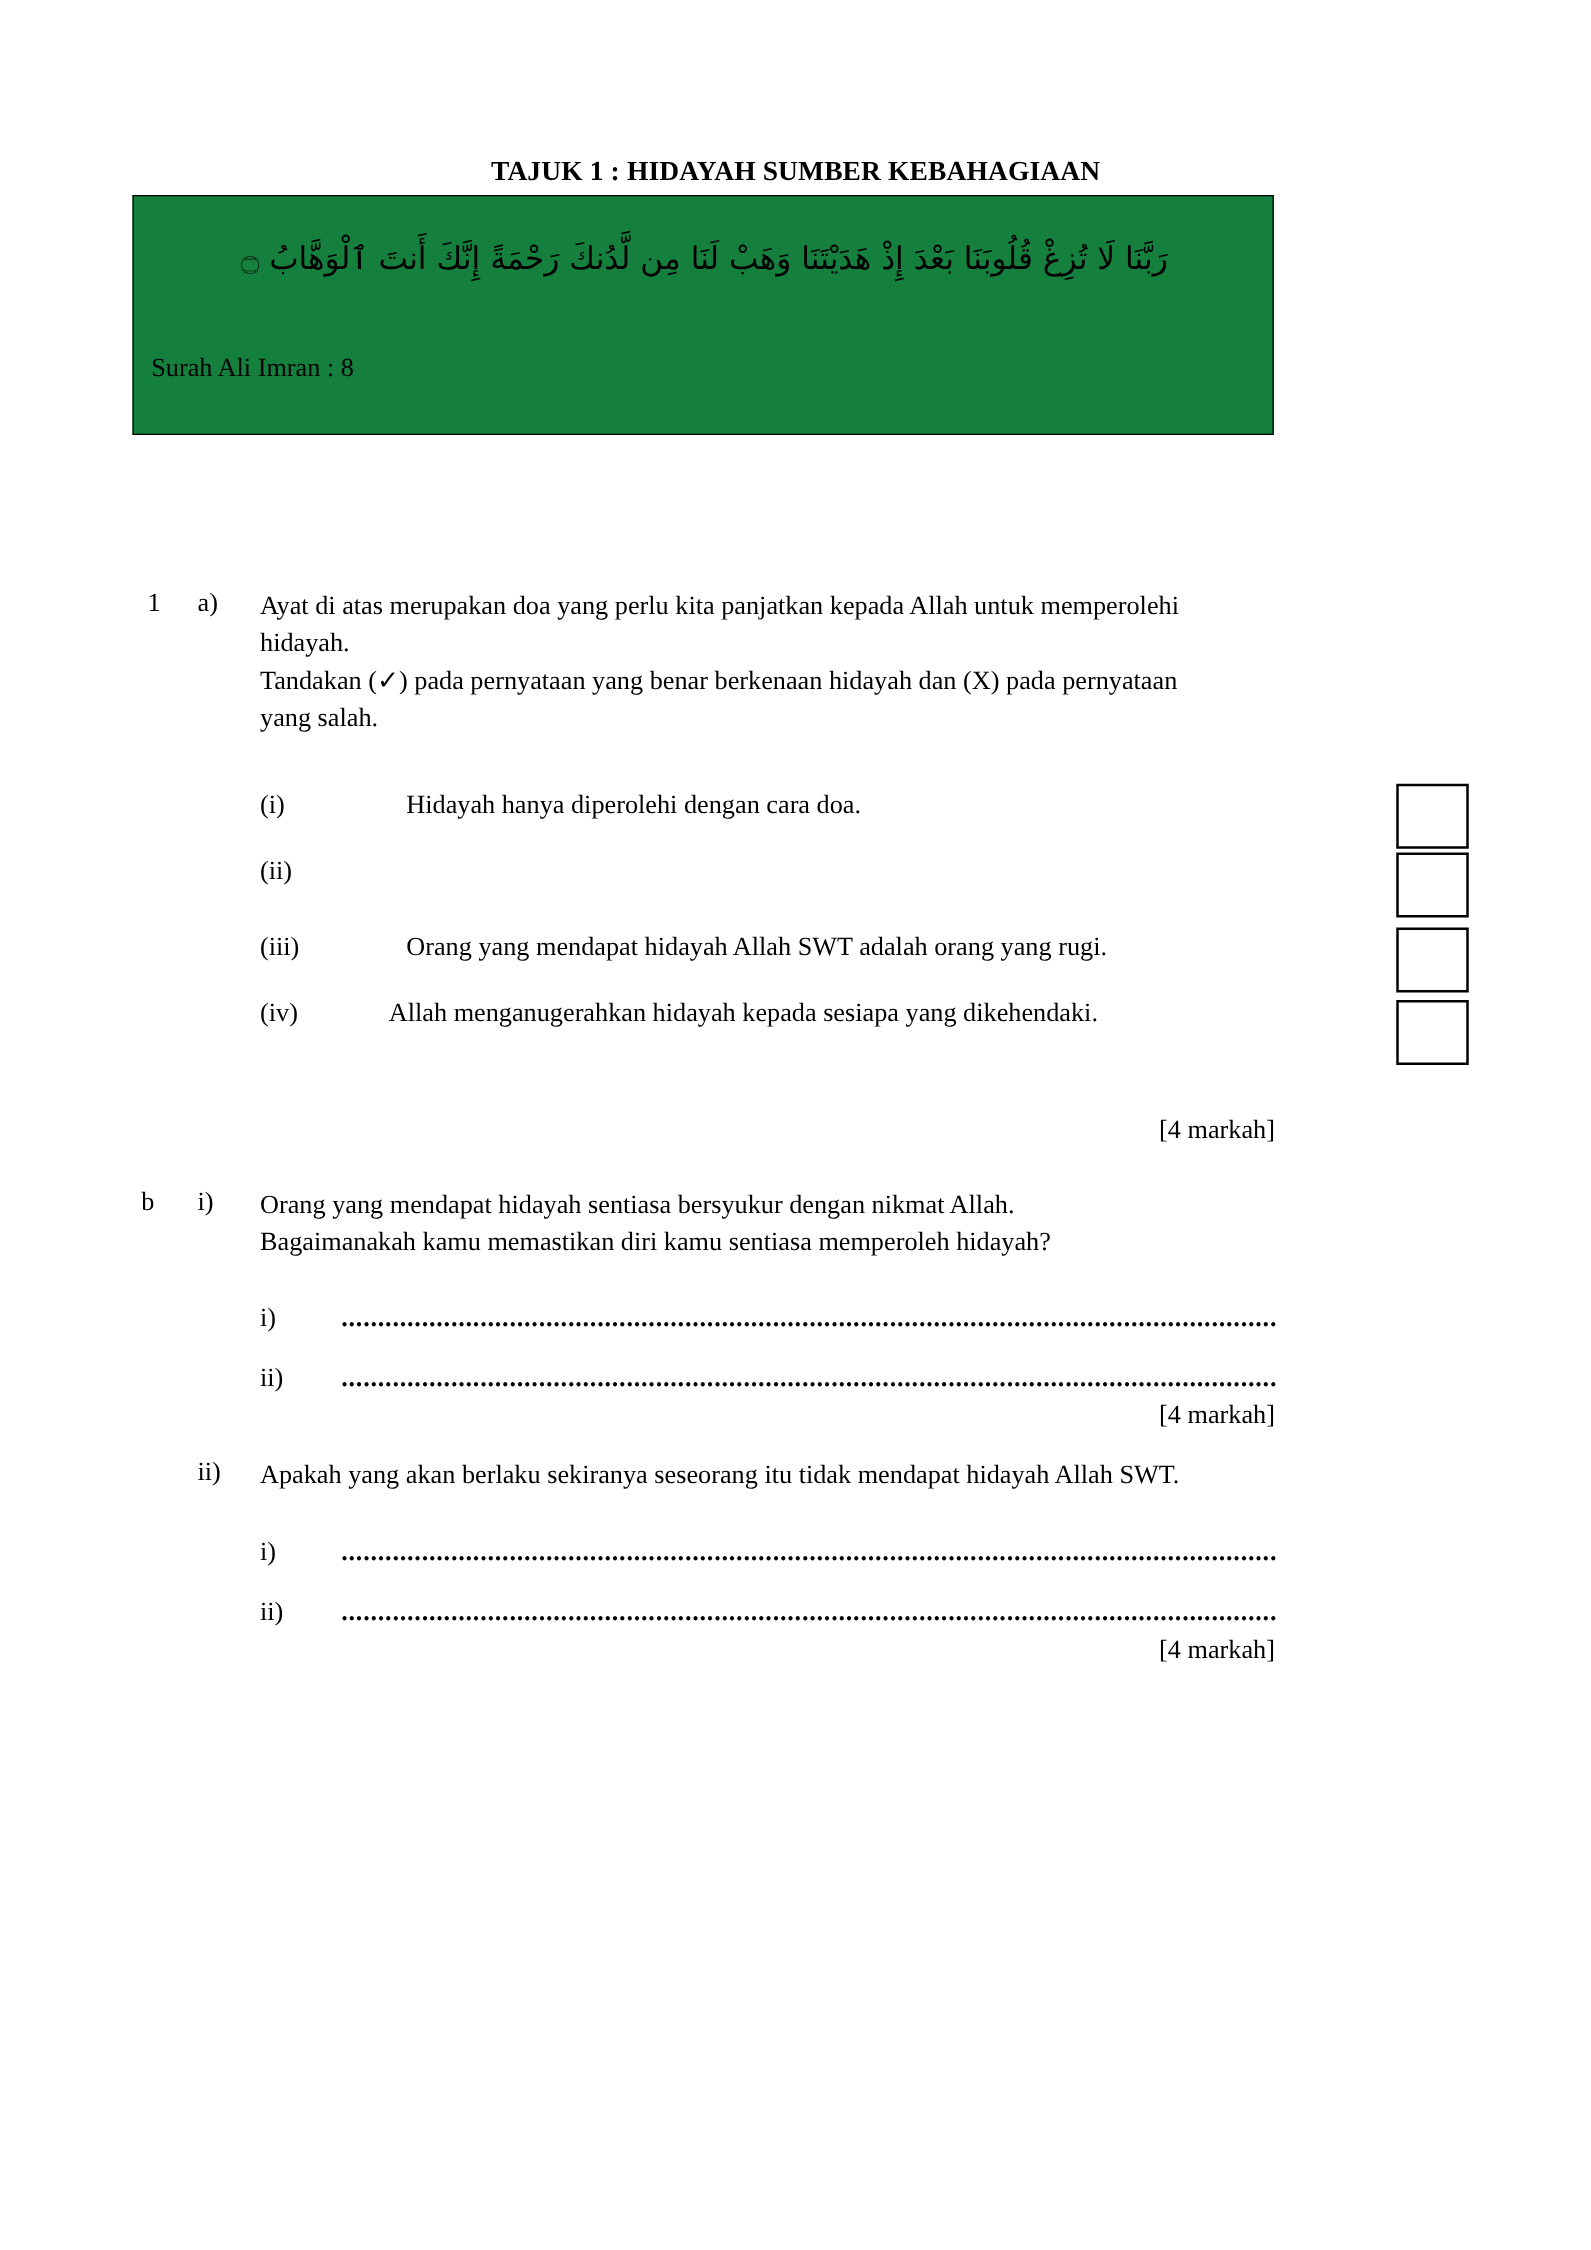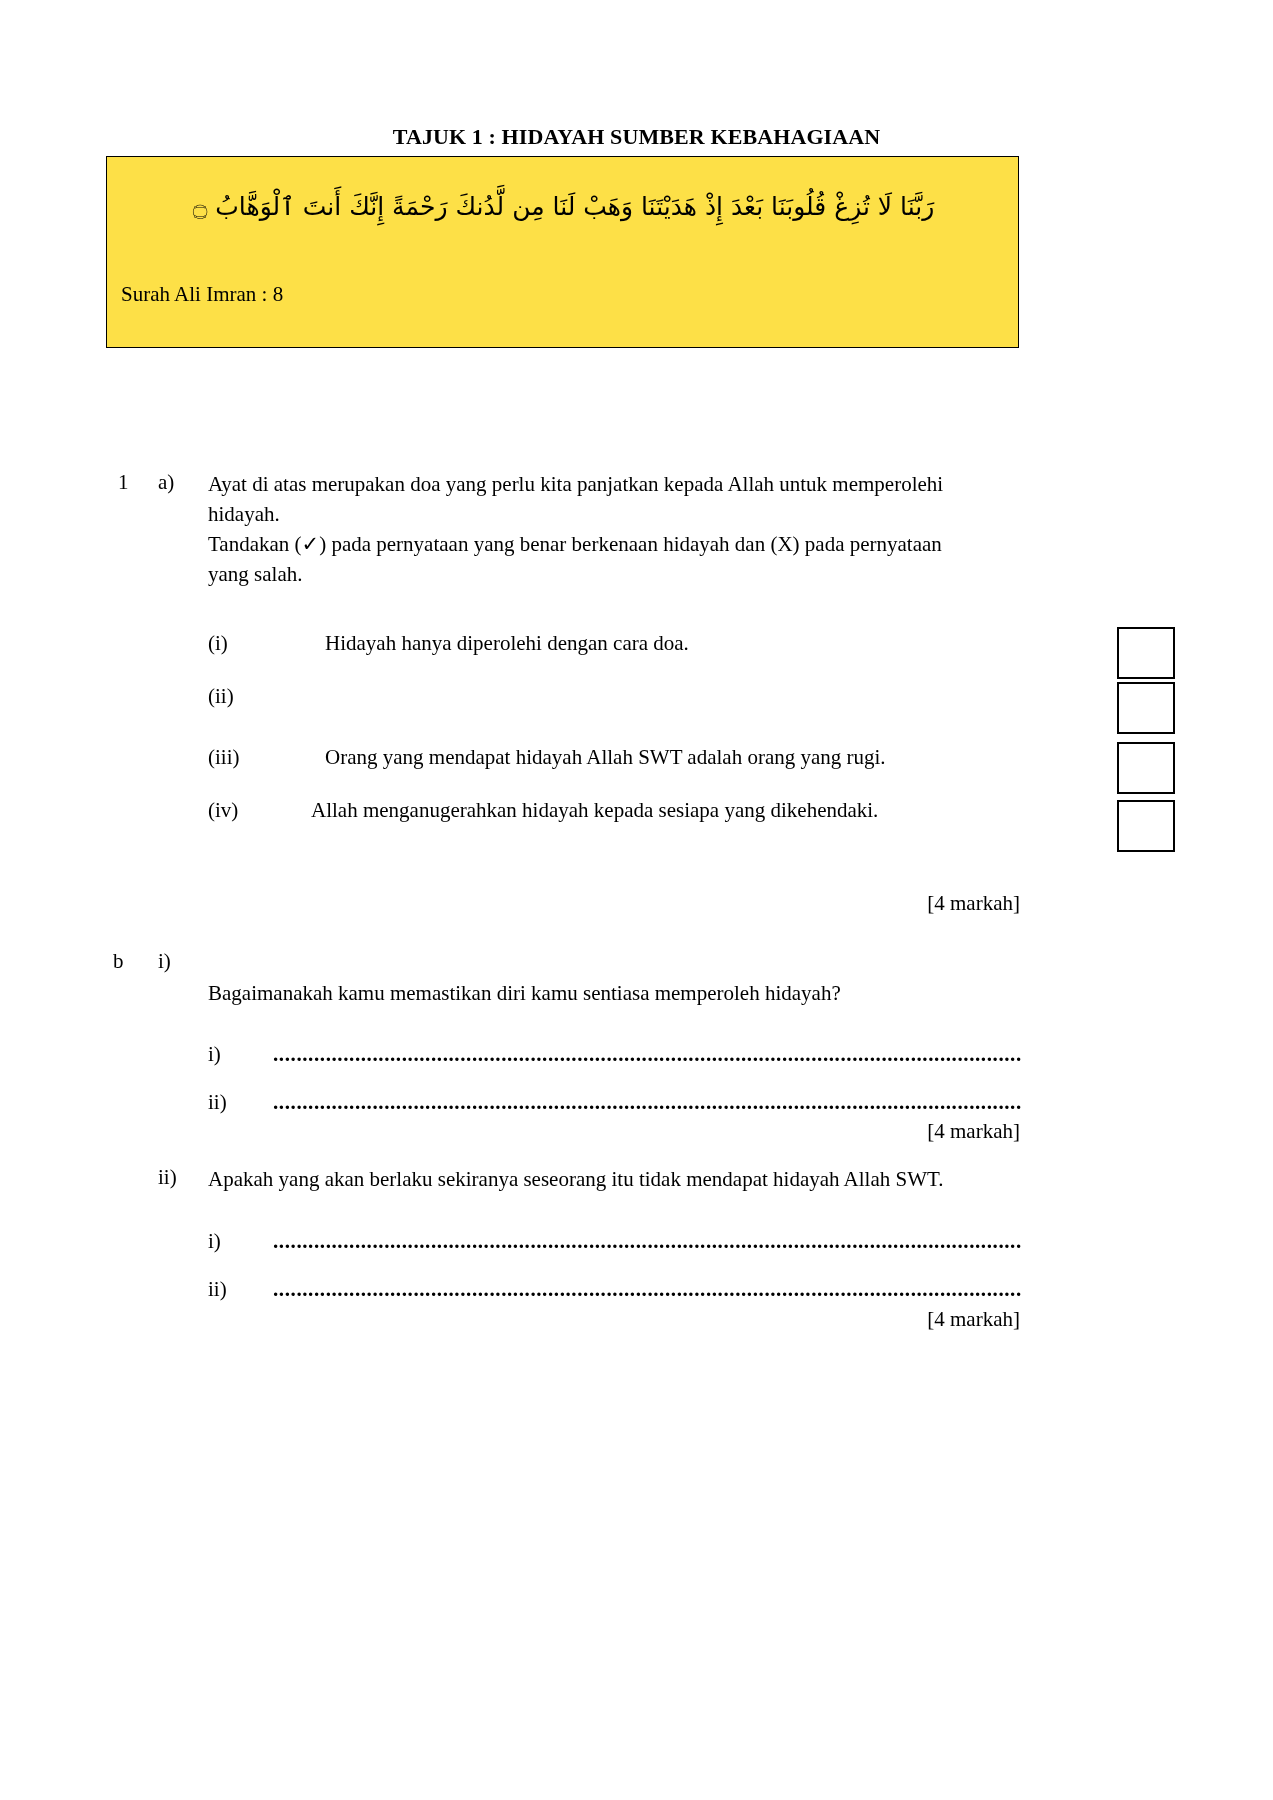--- a/index.html
+++ b/index.html
@@ -37,21 +37,21 @@
 
   
   .ayat-box {
     position: absolute;
     left: 106px;
     top: 156px;
     width: 913px;
     height: 192px;
     border: 1.5px solid #000;
     box-sizing: border-box;
-    background: #fde047;
+    background: #15803d;
   }
   .ayat-arabic {
     position: absolute;
     left: 0;
     top: 28px;
     width: 913px;
     text-align: center;
     direction: rtl;
     unicode-bidi: bidi-override;
     font-family: "DejaVu Sans", "Liberation Sans", sans-serif;
@@ -165,20 +165,21 @@
   <div class="stmt-label" style="left:208px; top:798px;">(iv)</div>
   <div class="stmt-text" style="left:263px; top:798px;text-align:right;">Allah menganugerahkan hidayah kepada sesiapa yang dikehendaki.</div>
   <div class="ansbox" style="left:1117px; top:800px;"></div>
 
   <div class="marks" style="left:820px; top:891px; width:200px;">[4 markah]</div>
 
   <div class="qnum" style="left:113px; top:949px;">b</div>
 
   <div class="qlabel" style="left:158px; top:949px;">i)</div>
 
+  <div class="qbody nojust" style="left:208px; top:949px; width:812px;">Orang  yang  mendapat hidayah sentiasa bersyukur dengan  nikmat  Allah.</div>
 
   <div class="qbody nojust" style="left:208px; top:979px; width:812px;">Bagaimanakah kamu  memastikan diri kamu sentiasa memperoleh hidayah?</div>
 
   <div class="dotrow-label" style="left:208px; top:1042px;">i)</div>
   <div class="dots" style="left:273px; top:1042px; width:748px;">................................................................................................................................</div>
 
   <div class="dotrow-label" style="left:208px; top:1090px;">ii)</div>
   <div class="dots" style="left:273px; top:1090px; width:748px;">................................................................................................................................</div>
 
   <div class="marks" style="left:820px; top:1119px; width:200px;">[4 markah]</div>

